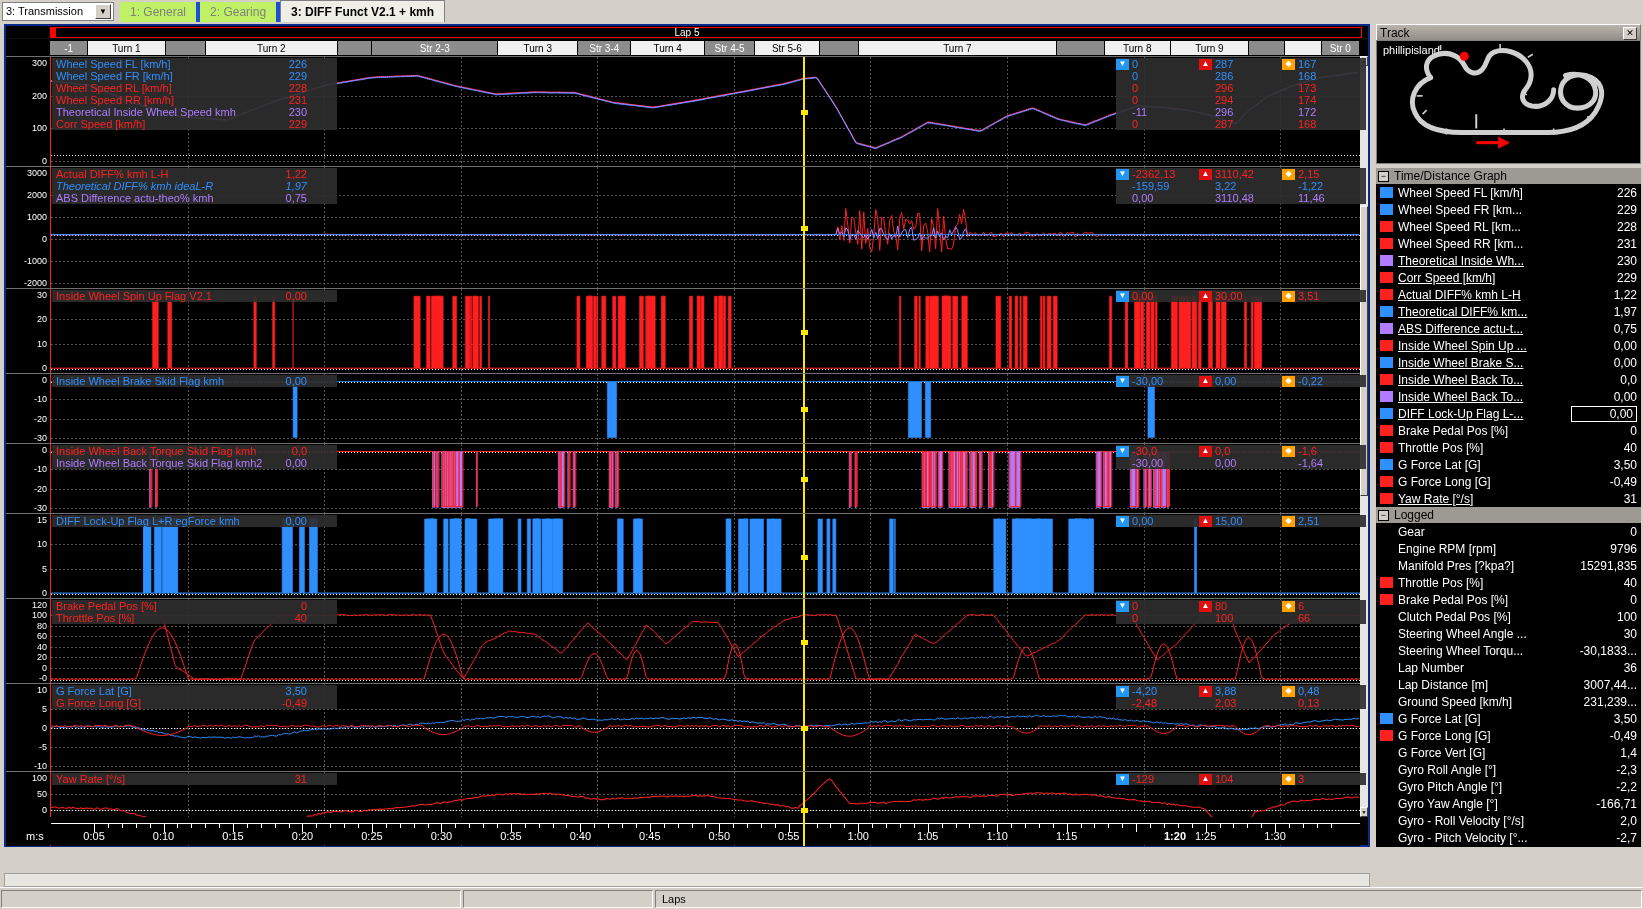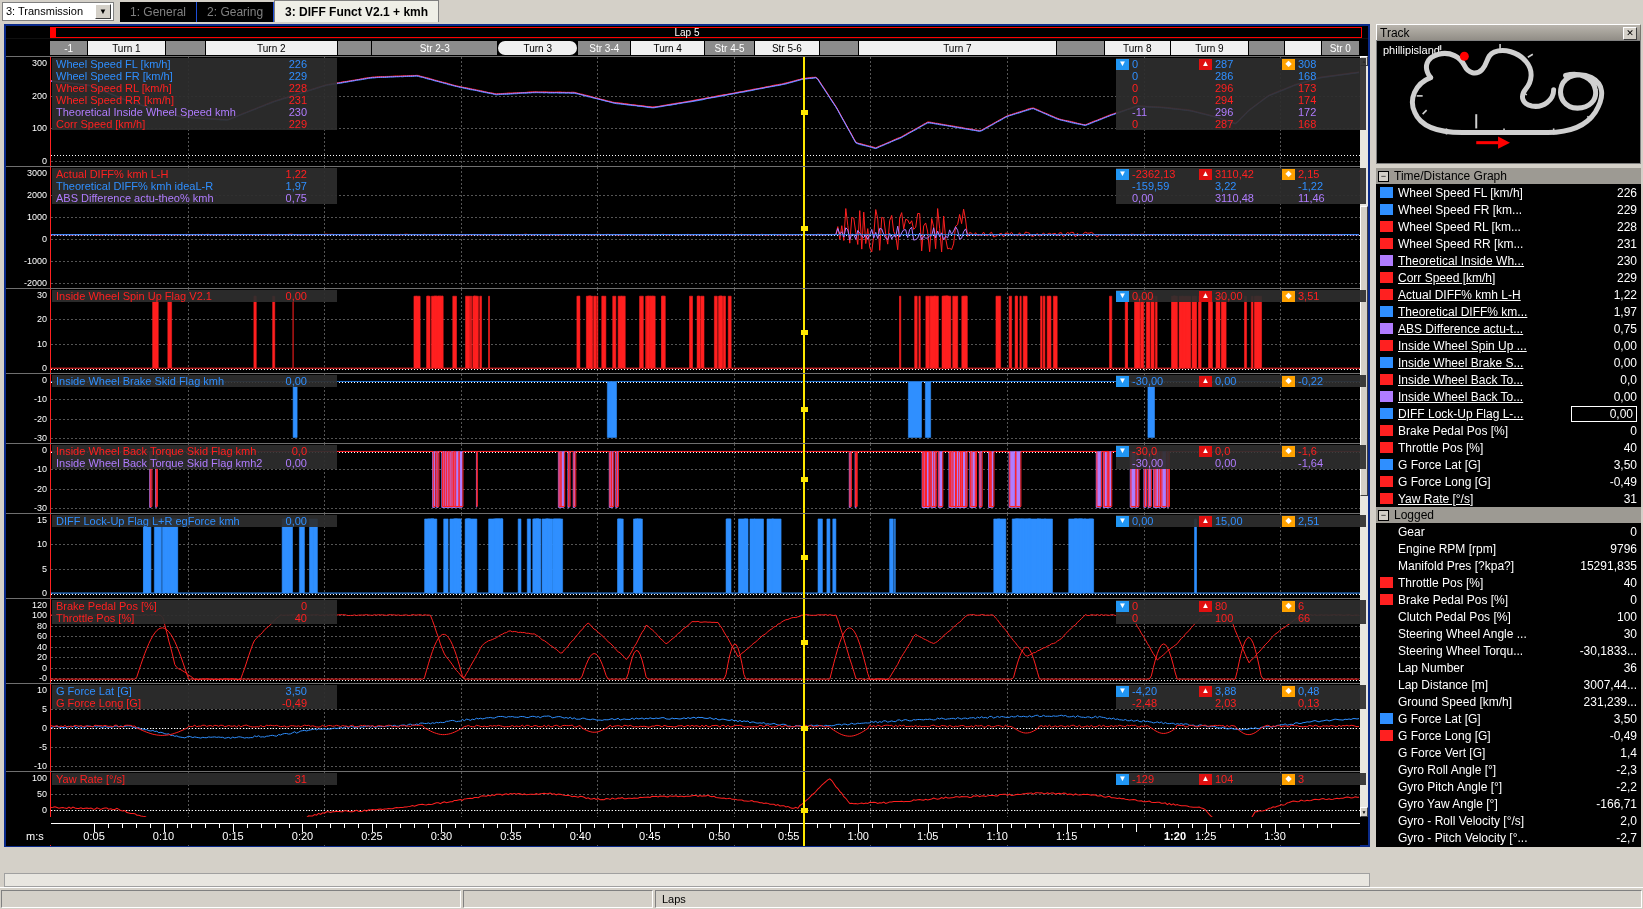--- a/index.html
+++ b/index.html
@@ -31,22 +31,22 @@
     border-right-color: #404040; border-bottom-color: #404040;
     display: flex; align-items: center; justify-content: center;
     font-size: 8px; color: #000;
   }
   #tabstrip {
     margin-left: 6px; height: 22px; display: flex; align-items: flex-end;
     flex: 1;
   }
   .tab {
     height: 20px; padding: 0 10px; display: flex; align-items: center;
-    font-size: 12px; color: #808080; background: #000000;
-    border-right: 1px solid #1d4ed8;
+    font-size: 12px; color: #808080; background: #bef264;
+    border-right: 4px solid #1d4ed8;
   }
   .tab.active {
     color: #000; font-weight: bold; background: #efefe7;
     border: 1px solid #808080; border-bottom: none; height: 22px;
   }
 
   
   #chartframe {
     position: absolute; left: 4px; top: 24px; width: 1366px; height: 823px;
     background: #000; border: 2px solid #0a2a8a;
@@ -279,21 +279,21 @@
       <div class="laptext">Lap 5</div>
     </div>
 
     <div id="turnbar">
         <div class="turnseg dk" style="width: 40px;">-1</div>
         <div class="turnseg lt" style="width: 82px;">Turn 1</div>
         <div class="turnseg dk" style="width: 42px;"></div>
         <div class="turnseg lt" style="width: 141px;">Turn 2</div>
         <div class="turnseg dk" style="width: 36px;"></div>
         <div class="turnseg dk" style="width: 134px;">Str 2-3</div>
-        <div class="turnseg lt" style="width: 85px; border-radius: 7px;">Turn 3</div>
+        <div class="turnseg lt" style="width: 85px;">Turn 3</div>
         <div class="turnseg dk" style="width: 56px;">Str 3-4</div>
         <div class="turnseg lt" style="width: 78px;">Turn 4</div>
         <div class="turnseg dk" style="width: 53px;">Str 4-5</div>
         <div class="turnseg lt" style="width: 68px;">Str 5-6</div>
         <div class="turnseg dk" style="width: 41px;"></div>
         <div class="turnseg lt" style="width: 212px;">Turn 7</div>
         <div class="turnseg dk" style="width: 50px;"></div>
         <div class="turnseg lt" style="width: 70px;">Turn 8</div>
         <div class="turnseg lt" style="width: 83px;">Turn 9</div>
         <div class="turnseg dk" style="width: 38px;"></div>
@@ -363,21 +363,21 @@
               <span class="vcell">
                 <span class="vicon min">▼</span>
                 <span>0</span>
               </span>
               <span class="vcell">
                 <span class="vicon max">▲</span>
                 <span>287</span>
               </span>
               <span class="vcell">
                 <span class="vicon avg">◆</span>
-                <span>308</span>
+                <span>167</span>
               </span>
             </div>
             <div class="vrow" style="color: rgb(47, 143, 255);">
               <span class="vcell">
                 <span class="vicon blank"></span>
                 <span>0</span>
               </span>
               <span class="vcell">
                 <span class="vicon blank"></span>
                 <span>286</span>
@@ -477,21 +477,21 @@
               <path d="M0,68.2L2,68.3L4,68.2L6,68.2L8,68.2L10,68.2L12,68.2L14,68.2L16,68.3L18,68.2L20,68.2L22,68.2L24,68.3L26,68.2L28,68.2L30,68.3L32,68.2L34,68.3L36,68.2L38,68.3L40,68.2L42,68.2L44,68.2L46,68.2L48,68.2L50,68.3L52,68.2L54,68.3L56,68.3L58,68.2L60,68.3L62,68.2L64,68.3L66,68.2L68,68.3L70,68.3L72,68.3L74,68.2L76,68.3L78,68.3L80,68.2L82,68.3L84,68.2L86,68.2L88,68.2L90,68.2L92,68.2L94,68.3L96,68.2L98,68.3L100,68.2L102,68.2L104,68.2L106,68.2L108,68.2L110,68.2L112,68.2L114,68.2L116,68.2L118,68.2L120,68.3L122,68.2L124,68.2L126,68.2L128,68.2L130,68.2L132,68.2L134,68.2L136,68.3L138,68.2L140,68.2L142,68.2L144,68.3L146,68.2L148,68.2L150,68.2L152,68.2L154,68.2L156,68.3L158,68.3L160,68.2L162,68.3L164,68.3L166,68.2L168,68.3L170,68.2L172,68.3L174,68.2L176,68.2L178,68.2L180,68.3L182,68.2L184,68.2L186,68.3L188,68.3L190,68.2L192,68.2L194,68.2L196,68.2L198,68.2L200,68.2L202,68.3L204,68.2L206,68.2L208,68.3L210,68.2L212,68.2L214,68.3L216,68.2L218,68.3L220,68.2L222,68.3L224,68.3L226,68.2L228,68.3L230,68.2L232,68.2L234,68.2L236,68.3L238,68.3L240,68.3L242,68.2L244,68.2L246,68.2L248,68.3L250,68.2L252,68.2L254,68.3L256,68.2L258,68.2L260,68.2L262,68.3L264,68.2L266,68.3L268,68.2L270,68.2L272,68.3L274,68.2L276,68.3L278,68.2L280,68.3L282,68.3L284,68.3L286,68.2L288,68.3L290,68.3L292,68.2L294,68.2L296,68.3L298,68.2L300,68.2L302,68.2L304,68.2L306,68.2L308,68.2L310,68.3L312,68.3L314,68.2L316,68.3L318,68.3L320,68.2L322,68.3L324,68.2L326,68.2L328,68.3L330,68.3L332,68.2L334,68.2L336,68.2L338,68.2L340,68.2L342,68.2L344,68.2L346,68.3L348,68.3L350,68.2L352,68.2L354,68.2L356,68.3L358,68.2L360,68.2L362,68.2L364,68.3L366,68.2L368,68.2L370,68.2L372,68.3L374,68.2L376,68.3L378,68.3L380,68.3L382,68.3L384,68.2L386,68.3L388,68.3L390,68.3L392,68.3L394,68.2L396,68.2L398,68.2L400,68.3L402,68.2L404,68.3L406,68.2L408,68.3L410,68.3L412,68.2L414,68.3L416,68.2L418,68.2L420,68.2L422,68.2L424,68.3L426,68.3L428,68.3L430,68.2L432,68.2L434,68.3L436,68.3L438,68.2L440,68.2L442,68.2L444,68.2L446,68.3L448,68.2L450,68.2L452,68.3L454,68.3L456,68.2L458,68.3L460,68.3L462,68.3L464,68.3L466,68.3L468,68.2L470,68.3L472,68.3L474,68.2L476,68.2L478,68.3L480,68.2L482,68.2L484,68.3L486,68.2L488,68.2L490,68.2L492,68.2L494,68.2L496,68.2L498,68.2L500,68.2L502,68.2L504,68.2L506,68.2L508,68.2L510,68.3L512,68.2L514,68.2L516,68.2L518,68.3L520,68.3L522,68.2L524,68.3L526,68.2L528,68.2L530,68.3L532,68.3L534,68.3L536,68.2L538,68.3L540,68.2L542,68.3L544,68.2L546,68.2L548,68.2L550,68.2L552,68.2L554,68.2L556,68.3L558,68.3L560,68.3L562,68.3L564,68.2L566,68.3L568,68.2L570,68.3L572,68.2L574,68.2L576,68.2L578,68.2L580,68.2L582,68.3L584,68.3L586,68.3L588,68.2L590,68.3L592,68.3L594,68.2L596,68.3L598,68.2L600,68.3L602,68.3L604,68.3L606,68.2L608,68.2L610,68.2L612,68.2L614,68.2L616,68.2L618,68.2L620,68.3L622,68.2L624,68.2L626,68.3L628,68.3L630,68.3L632,68.2L634,68.3L636,68.2L638,68.2L640,68.3L642,68.3L644,68.2L646,68.2L648,68.3L650,68.2L652,68.3L654,68.3L656,68.2L658,68.2L660,68.2L662,68.2L664,68.2L666,68.2L668,68.3L670,68.2L672,68.2L674,68.3L676,68.3L678,68.2L680,68.3L682,68.3L684,68.3L686,68.2L688,68.3L690,68.2L692,68.2L694,68.2L696,68.3L698,68.3L700,68.2L702,68.3L704,68.2L706,68.3L708,68.3L710,68.2L712,68.2L714,68.2L716,68.3L718,68.2L720,68.2L722,68.2L724,68.2L726,68.2L728,68.2L730,68.3L732,68.2L734,68.3L736,68.3L738,68.2L740,68.2L742,68.3L744,68.2L746,68.2L748,68.3L750,68.2L752,68.3L754,68.3L756,68.3L758,68.2L760,68.2L762,68.3L764,68.3L766,68.2L768,68.2L770,68.2L772,68.3L774,68.3L776,68.2L778,68.2L780,68.3L782,68.2L784,68.2L786,68.2L788,68.2L790,68.2L792,68.3L794,68.2L796,68.2L798,68.2L800,68.3L802,68.3L804,68.3L806,68.2L808,68.3L810,68.2L812,68.3L814,68.2L816,68.2L818,68.2L820,68.3L822,68.3L824,68.2L826,68.2L828,68.2L830,68.2L832,68.2L834,68.2L836,68.2L838,68.2L840,68.2L842,68.2L844,68.2L846,68.2L848,68.2L850,68.3L852,68.3L854,68.3L856,68.2L858,68.3L860,68.3L862,68.2L864,68.2L866,68.2L868,68.2L870,68.3L872,68.2L874,68.3L876,68.2L878,68.3L880,68.2L882,68.3L884,68.2L886,68.3L888,68.2L890,68.2L892,68.2L894,68.2L896,68.3L898,68.2L900,68.2L902,68.2L904,68.2L906,68.3L908,68.3L910,68.2L912,68.2L914,68.3L916,68.2L918,68.3L920,68.2L922,68.2L924,68.2L926,68.2L928,68.3L930,68.2L932,68.3L934,68.2L936,68.2L938,68.3L940,68.2L942,68.3L944,68.2L946,68.2L948,68.2L950,68.3L952,68.2L954,68.2L956,68.3L958,68.2L960,68.2L962,68.3L964,68.2L966,68.3L968,68.3L970,68.3L972,68.2L974,68.3L976,68.2L978,68.3L980,68.3L982,68.3L984,68.2L986,68.2L988,68.3L990,68.2L992,68.3L994,68.3L996,68.2L998,68.3L1000,68.2L1002,68.3L1004,68.3L1006,68.3L1008,68.2L1010,68.3L1012,68.2L1014,68.3L1016,68.3L1018,68.2L1020,68.2L1022,68.2L1024,68.3L1026,68.3L1028,68.2L1030,68.3L1032,68.3L1034,68.2L1036,68.2L1038,68.2L1040,68.2L1042,68.2L1044,68.3L1046,68.3L1048,68.2L1050,68.3L1052,68.2L1054,68.2L1056,68.2L1058,68.3L1060,68.3L1062,68.2L1064,68.3L1066,68.2L1068,68.2L1070,68.3L1072,68.2L1074,68.2L1076,68.3L1078,68.2L1080,68.3L1082,68.3L1084,68.3L1086,68.3L1088,68.3L1090,68.2L1092,68.3L1094,68.3L1096,68.3L1098,68.3L1100,68.2L1102,68.2L1104,68.2L1106,68.3L1108,68.2L1110,68.2L1112,68.2L1114,68.3L1116,68.3L1118,68.2L1120,68.3L1122,68.2L1124,68.3L1126,68.3L1128,68.2L1130,68.3L1132,68.2L1134,68.3L1136,68.2L1138,68.3L1140,68.3L1142,68.3L1144,68.2L1146,68.3L1148,68.2L1150,68.2L1152,68.2L1154,68.2L1156,68.3L1158,68.2L1160,68.2L1162,68.2L1164,68.2L1166,68.2L1168,68.3L1170,68.2L1172,68.2L1174,68.3L1176,68.2L1178,68.3L1180,68.2L1182,68.2L1184,68.2L1186,68.3L1188,68.2L1190,68.3L1192,68.3L1194,68.3L1196,68.2L1198,68.3L1200,68.3L1202,68.3L1204,68.2L1206,68.3L1208,68.2L1210,68.2L1212,68.2L1214,68.2L1216,68.3L1218,68.2L1220,68.3L1222,68.3L1224,68.2L1226,68.3L1228,68.2L1230,68.3L1232,68.3L1234,68.3L1236,68.3L1238,68.3L1240,68.3L1242,68.3L1244,68.3L1246,68.3L1248,68.2L1250,68.2L1252,68.3L1254,68.2L1256,68.3L1258,68.3L1260,68.3L1262,68.2L1264,68.2L1266,68.2L1268,68.3L1270,68.2L1272,68.3L1274,68.2L1276,68.3L1278,68.3L1280,68.2L1282,68.2L1284,68.2L1286,68.2L1288,68.2L1290,68.3L1292,68.3L1294,68.3L1296,68.2L1298,68.2L1300,68.2L1302,68.2L1304,68.2L1306,68.2L1308,68.2L1310,68.3" fill="none" stroke="#2f8fff" stroke-width="1" vector-effect="non-scaling-stroke"></path>
             </svg>
             <div class="cursor" style="left: 752px;"></div>
             <div class="cursorknob" style="left: 750px; top: 59px;"></div>
           </div>
           <div class="legendbox">
             <div class="lrow" style="color: rgb(255, 32, 32);">
               <span class="lname">Actual DIFF% kmh L-H</span>
               <span class="lval">1,22</span>
             </div>
-            <div class="lrow" style="color: rgb(47, 143, 255);">
+            <div class="lrow" style="color: rgb(47, 143, 255); font-style: italic;">
               <span class="lname">Theoretical DIFF% kmh ideaL-R</span>
               <span class="lval">1,97</span>
             </div>
             <div class="lrow" style="color: rgb(176, 124, 255);">
               <span class="lname">ABS Difference actu-theo% kmh</span>
               <span class="lval">0,75</span>
             </div>
           </div>
           <div class="valbox">
             <div class="vrow" style="color: rgb(255, 32, 32);">

